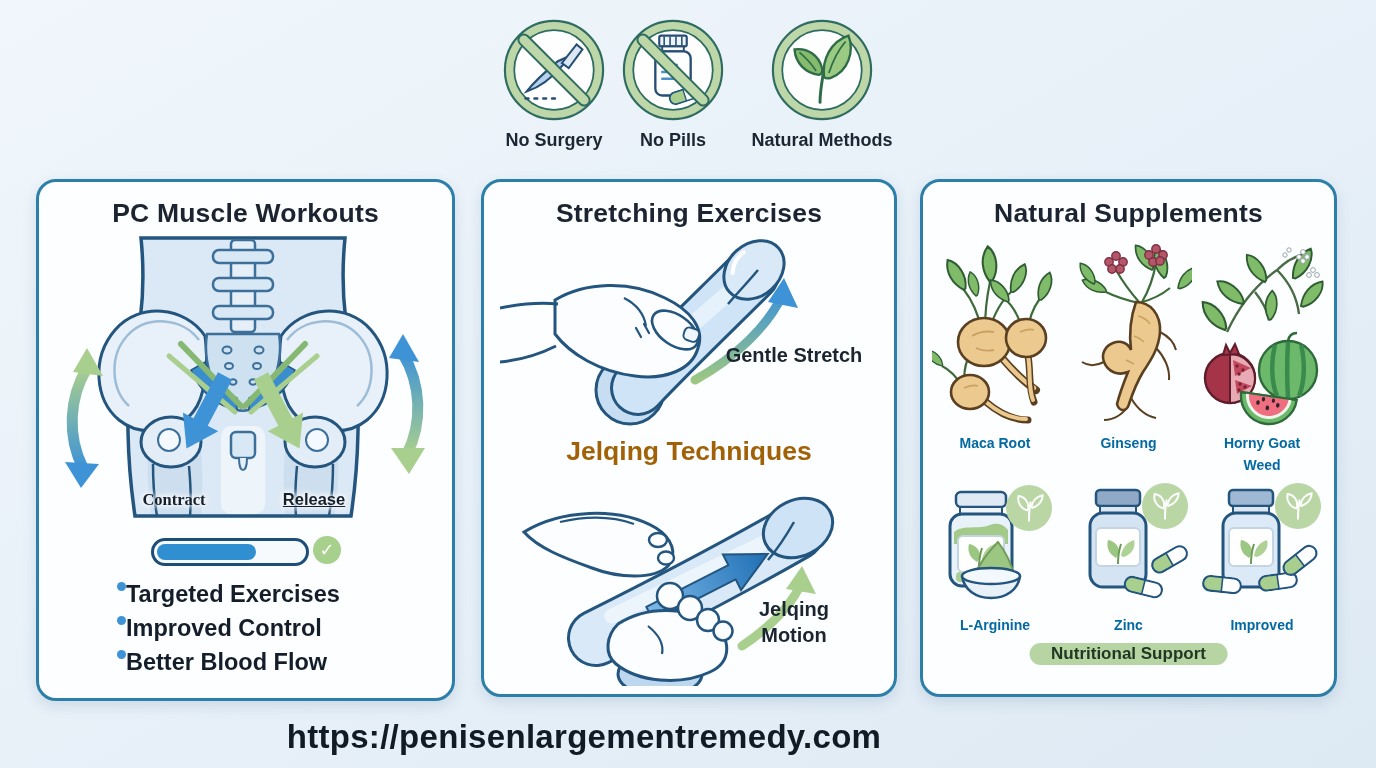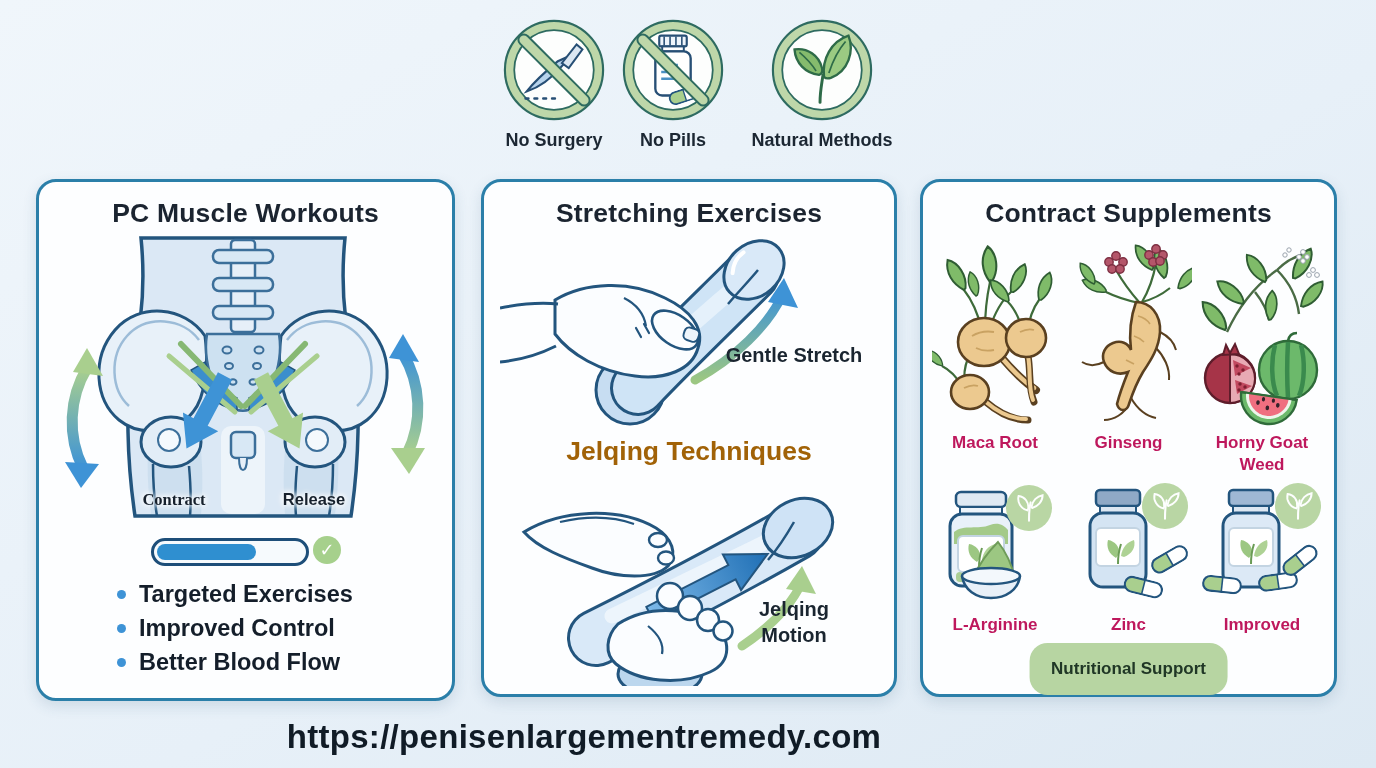--- a/index.html
+++ b/index.html
@@ -20,50 +20,50 @@
   .panel2{left:481px;width:410px;height:512px;}
   .panel3{left:920px;width:411px;height:512px;}
   .panel-title{position:absolute;top:16px;left:0;right:0;margin:0;text-align:center;
                font-size:26.5px;font-weight:700;color:#1b2430;letter-spacing:.2px;}
   .panel svg.illu{position:absolute;}
   
   .pelvis{left:14px;top:54px;}
   .anat-label{position:absolute;font-size:16.5px;font-weight:700;color:#16202c;
               text-shadow:0 0 5px #fff,0 0 6px #fff,0 0 8px #fff;text-align:center;}
   .contract{left:60px;top:308px;width:150px;font-family:Liberation Serif, serif;}
-  .release{left:200px;top:308px;width:150px;}
+  .release{left:200px;top:308px;width:150px;text-decoration:underline;}
   .progress{position:absolute;left:112px;top:356px;width:146px;height:16px;
             border:3px solid #1d4e79;border-radius:14px;background:#f6fafd;padding:3px;}
   .progress .fill{height:100%;width:0;border-radius:8px;background:#2f8fd0;}
   .check{position:absolute;left:274px;top:354px;width:28px;height:28px;border-radius:50%;
          background:#a6d08c;color:#fff;font-size:18px;font-weight:800;
          display:flex;align-items:center;justify-content:center;}
   .bullets{position:absolute;left:78px;top:400px;display:flex;flex-direction:column;gap:9px;}
-  .b-row{display:flex;align-items:center;gap:13px;font-size:23.5px;font-weight:700;
+  .b-row{display:flex;font-size:23.5px;font-weight:700;
          color:#141e2a;line-height:25px;}
   .dot{width:9px;height:9px;border-radius:50%;background:#3e93d6;flex:0 0 auto;}
   
   .stretch-svg{left:16px;top:48px;}
   .jelq-svg{left:16px;top:292px;}
   .annot{position:absolute;font-size:20px;font-weight:700;color:#1a2530;
          text-align:center;line-height:26px;}
   .annot1{left:240px;top:160px;width:140px;}
   .annot2{left:240px;top:414px;width:140px;}
   .subtitle{position:absolute;top:254px;left:0;right:0;margin:0;text-align:center;
             font-size:26.5px;font-weight:700;color:#a16207;}
   
   .herbs{position:absolute;left:8px;top:62px;width:395px;display:flex;justify-content:space-between;}
   .cell{width:128px;text-align:center;}
-  .herb-label,.prod-label{font-size:17px;font-weight:700;color:#be185d;line-height:22px;}
+  .herb-label,.prod-label{font-size:14px;font-weight:700;color:#0369a1;line-height:22px;}
   .herb-label{width:100px;margin:2px auto 0;}
   .prod-label{margin-top:10px;}
   .products{position:absolute;left:8px;top:300px;width:395px;display:flex;justify-content:space-between;}
   .support-badge{position:absolute;top:461px;left:50%;transform:translateX(-50%);
                  background:#b7d5a2;color:#203726;font-size:17px;font-weight:700;
-                 padding:16px 22px;border-radius:18px;white-space:nowrap;}
+                 padding:1px 22px;border-radius:18px;white-space:nowrap;}
   
   .footer-url{position:absolute;top:718px;left:0;right:0;text-align:center;
               font-size:33px;font-weight:700;color:#101b26;letter-spacing:.3px;}
 </style>
 </head>
 <body>
 
 <svg width="0" height="0" style="position:absolute" aria-hidden="true">
   <defs>
     <linearGradient id="gradL" x1="0" y1="0" x2="0" y2="1">
@@ -264,21 +264,21 @@
       <circle cx="208" cy="146" r="11" fill="#fbfdff" stroke="#23557e" stroke-width="2.5"></circle>
       <circle cx="223" cy="157" r="9.5" fill="#fbfdff" stroke="#23557e" stroke-width="2.5"></circle>
       <path d="M148,152 C158,160 164,170 162,180" fill="none" stroke="#23557e" stroke-width="2.2"></path>
       <path d="M242,172 C272,152 292,130 302,108" fill="none" stroke="#a9cf8e" stroke-width="9" stroke-linecap="round"></path>
       <path d="M302,92 L316,120 L286,115 Z" fill="#a9cf8e"></path>
     </svg>
     <div class="annot annot2">Jelqing Motion</div>
   </section>
 
   <section class="panel panel3">
-    <h2 class="panel-title">Contract Supplements</h2>
+    <h2 class="panel-title">Natural Supplements</h2>
 
     <div class="herbs">
       <div class="cell">
         <svg width="126" height="182" viewBox="0 0 126 182">
           <g fill="none" stroke="#3e6b3a" stroke-width="2.2">
             <path d="M50,86 C46,70 40,56 32,46"></path>
               <path d="M53,86 C53,66 55,52 58,38"></path>
             <path d="M57,86 C63,68 70,56 79,48"></path>
               <path d="M92,90 C88,76 84,66 76,58"></path>
             <path d="M95,90 C97,74 101,64 107,56"></path>

